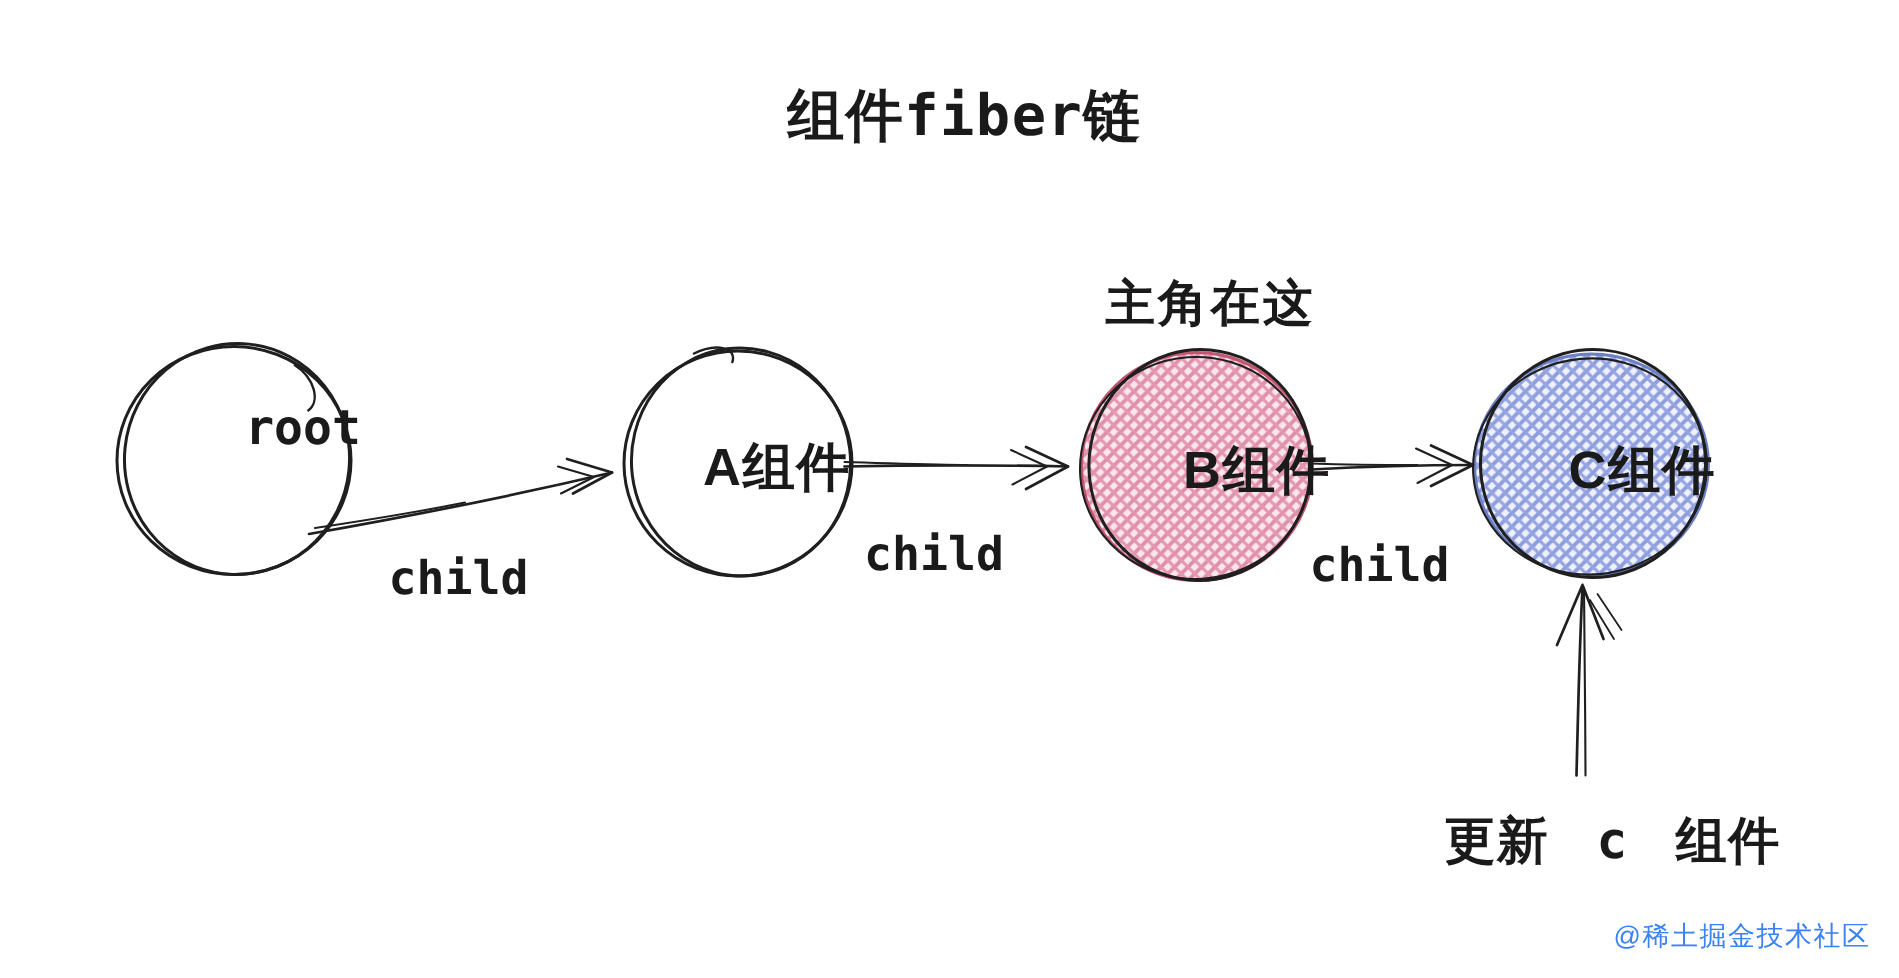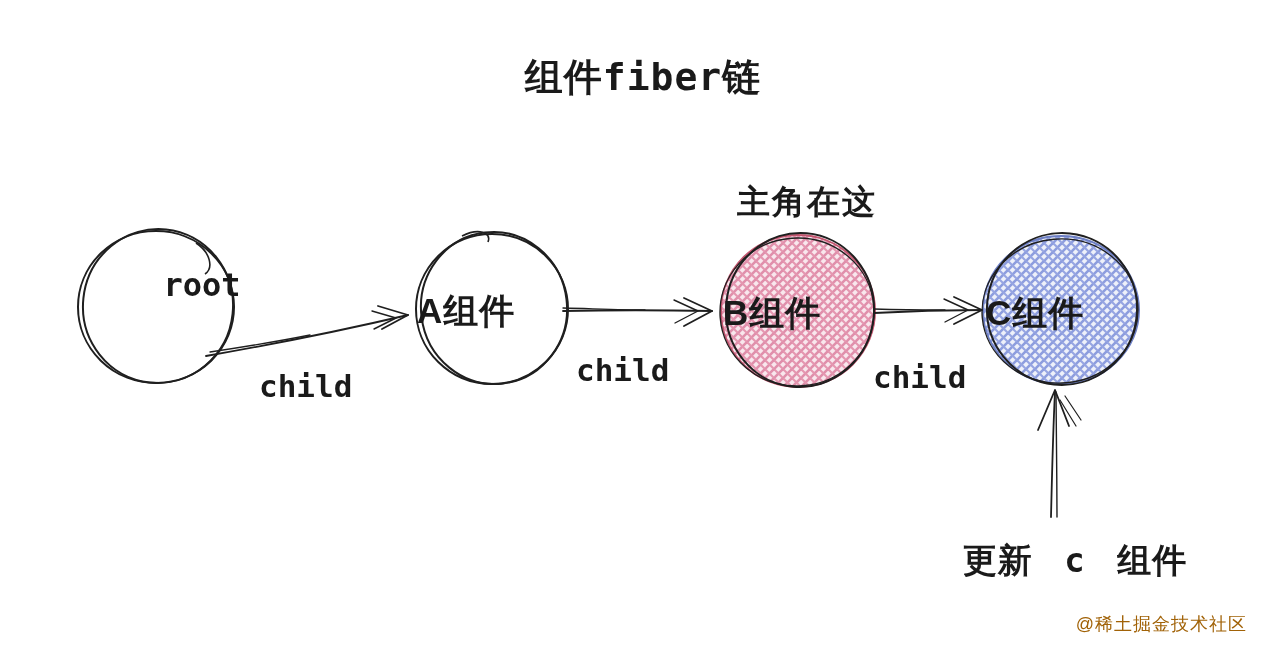--- a/index.html
+++ b/index.html
@@ -7,38 +7,38 @@
     width:1266px;height:652px;position:relative;background:#ffffff;
     font-family:"Liberation Sans",sans-serif;overflow:hidden;color:#1a1a1a;
   }
   .abs{position:absolute;}
   .title{
     top:52px;left:0;width:1266px;text-align:center;
     font-family:"DejaVu Sans Mono",monospace;font-weight:700;font-size:38px;
     letter-spacing:1px;transform:translateX(10px);
   }
   .node-label{
-    text-align:left;font-weight:700;font-size:35px;letter-spacing:1px;
+    text-align:right;font-weight:700;font-size:35px;letter-spacing:1px;
   }
   .root-label{
     font-family:"DejaVu Sans Mono",monospace;font-weight:700;font-size:32px;
     text-align:center;line-height:46px;
   }
   .child-label{
     font-family:"DejaVu Sans Mono",monospace;font-weight:700;font-size:31px;
   }
   .callout{
     font-weight:700;font-size:33px;letter-spacing:2px;margin-top:16px;
   }
   .update-note{
     font-family:"DejaVu Sans Mono",monospace;font-weight:700;font-size:34px;
     text-align:center;word-spacing:10px;letter-spacing:1px;
   }
   .watermark{
-    font-size:18px;color:#a16207;letter-spacing:1px;
+    font-size:18px;color:#3b82f6;letter-spacing:1px;
   }
   svg{position:absolute;top:0;left:0;}
 </style>
 </head>
 <body>
 
 <svg width="1266" height="652" viewBox="0 0 1266 652">
   <defs>
     <pattern id="pinkHatch" width="9" height="9" patternUnits="userSpaceOnUse">
       <rect width="9" height="9" fill="#f9e7ed"></rect>

